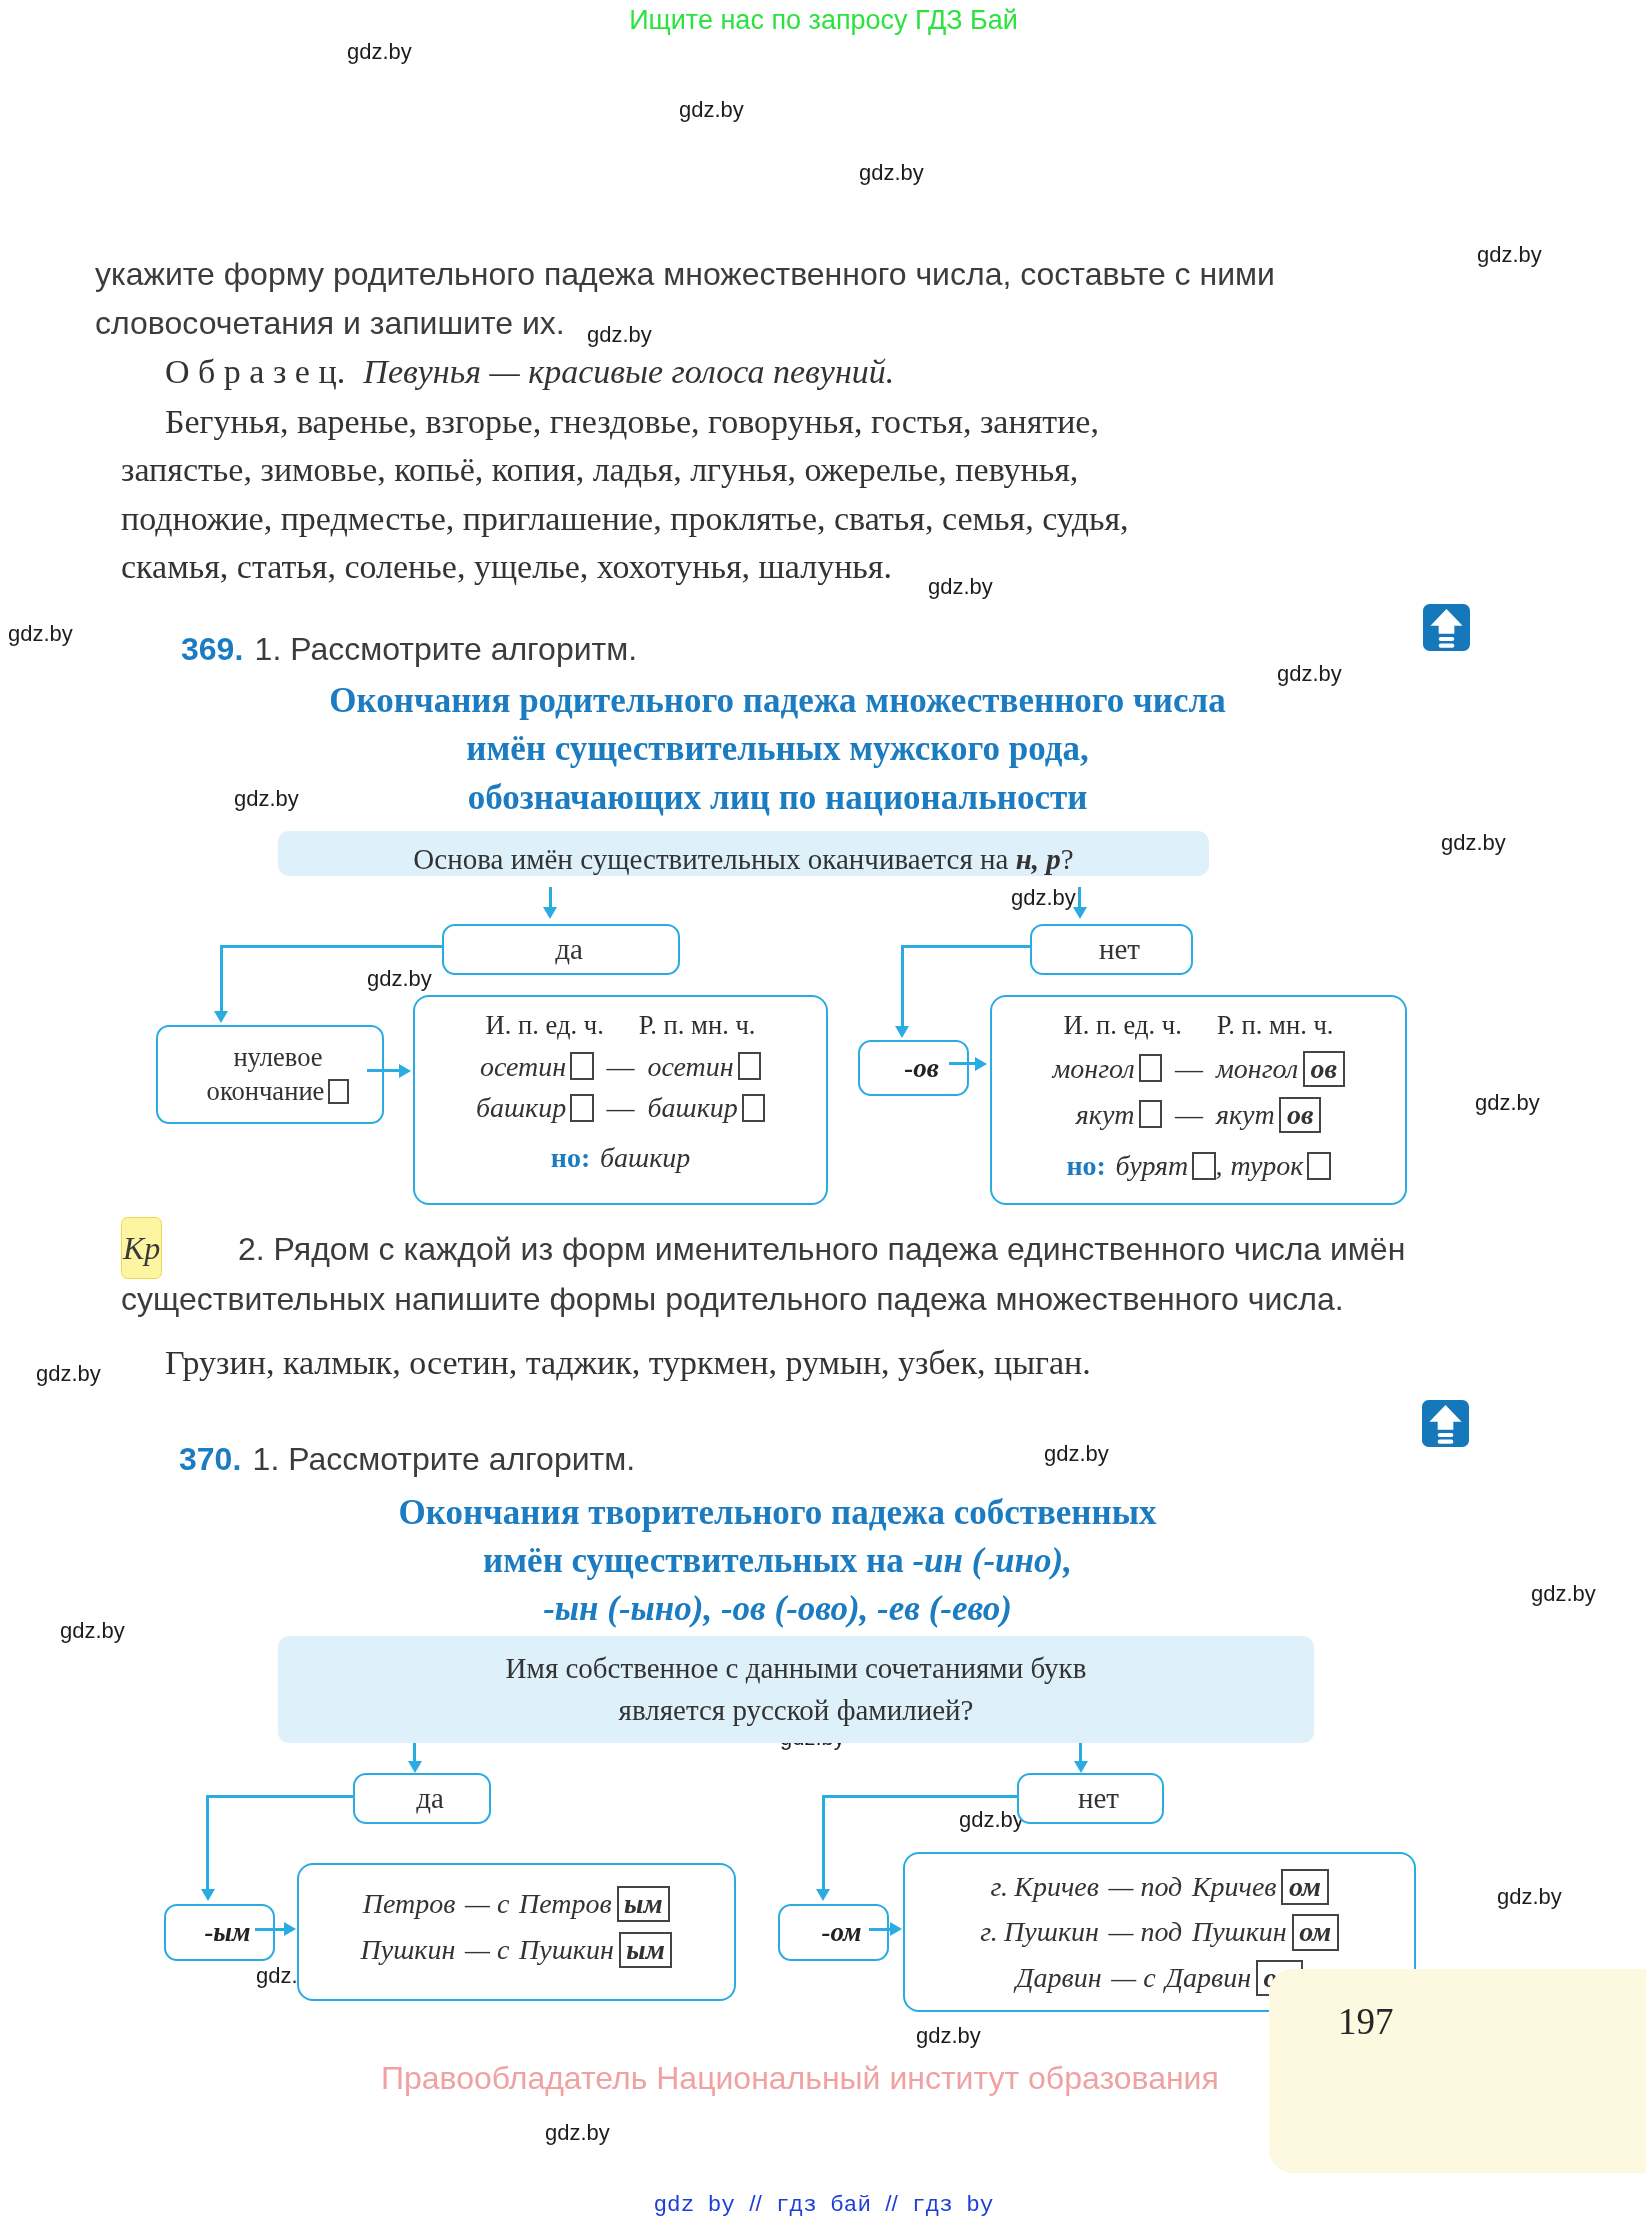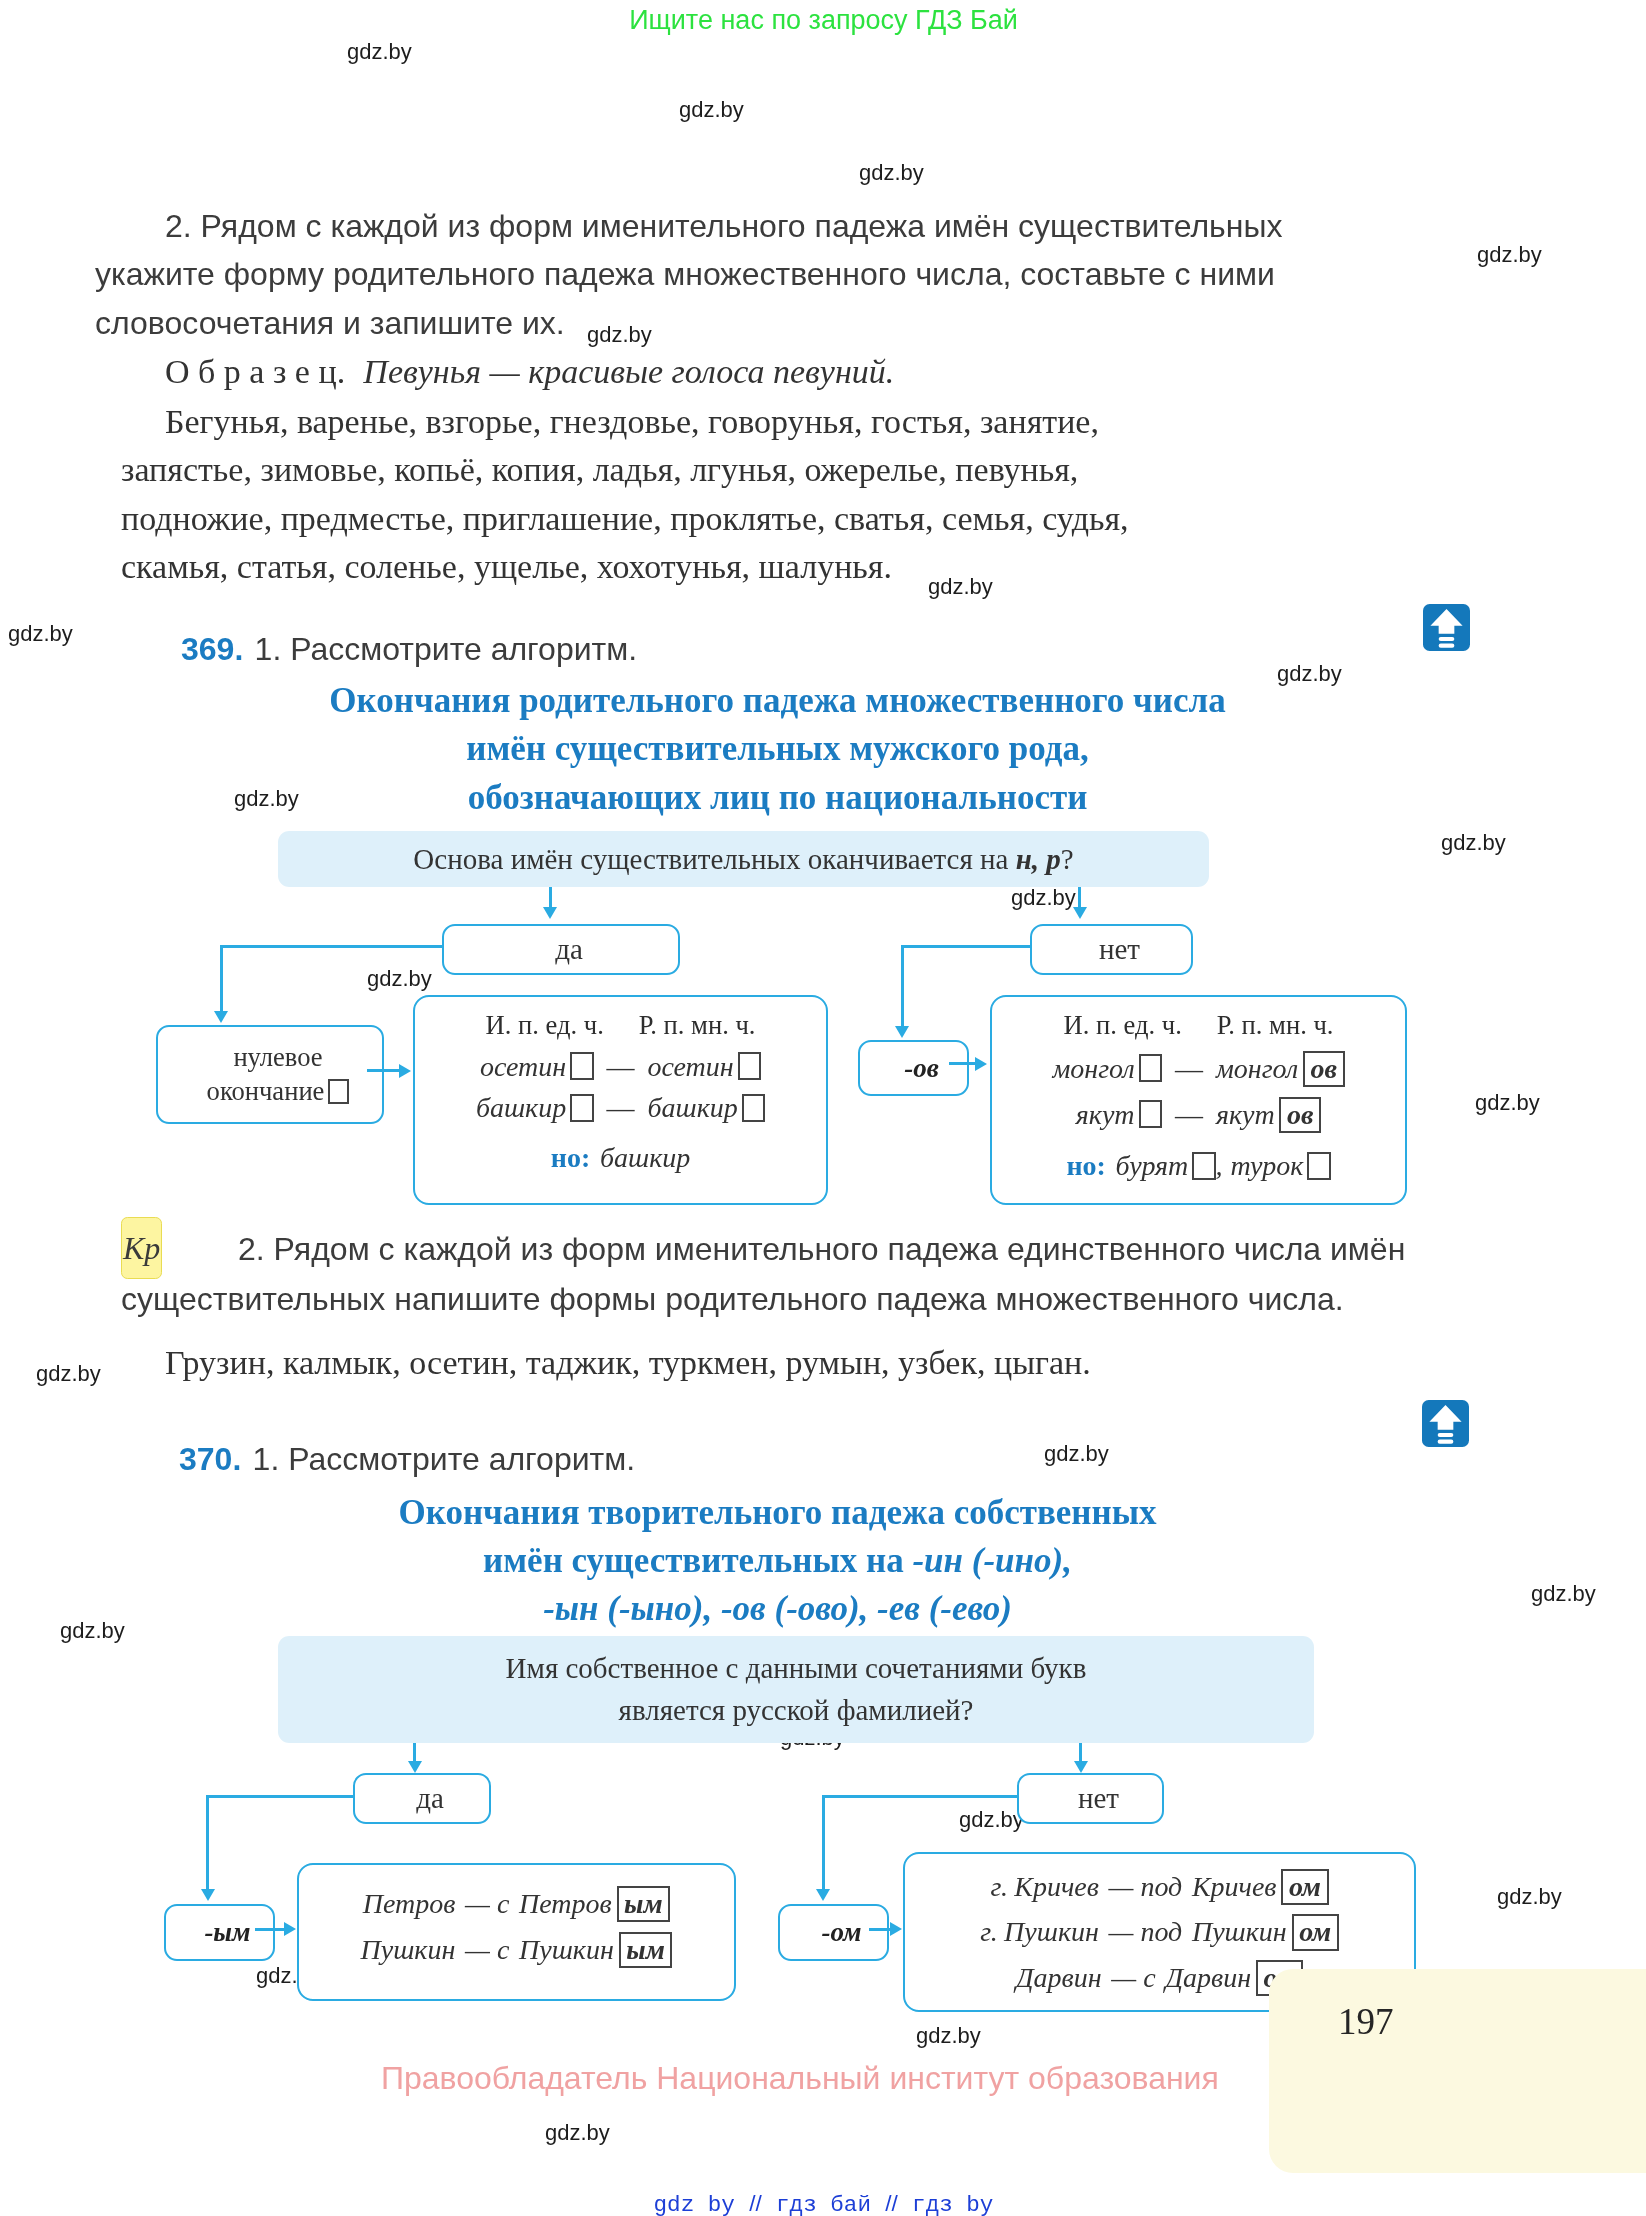--- a/index.html
+++ b/index.html
@@ -89,21 +89,20 @@
   <div class="wm" style="left:1044px;top:1441px">gdz.by</div>
   <div class="wm" style="left:1531px;top:1581px">gdz.by</div>
   <div class="wm" style="left:60px;top:1618px">gdz.by</div>
   <div class="wm" style="left:780px;top:1725px">gdz.by</div>
   <div class="wm" style="left:959px;top:1807px">gdz.by</div>
   <div class="wm" style="left:1497px;top:1884px">gdz.by</div>
   <div class="wm" style="left:256px;top:1963px">gdz.by</div>
   <div class="wm" style="left:916px;top:2023px">gdz.by</div>
   <div class="wm" style="left:545px;top:2120px">gdz.by</div>
 
-  <div class="sans" style="left:165px;top:208px">2. Рядом с каждой из форм именительного падежа имён существительных</div>
   <div class="sans" style="left:95px;top:256px">укажите форму родительного падежа множественного числа, составьте с ними</div>
   <div class="sans" style="left:95px;top:305px">словосочетания и запишите их.</div>
 
   <div class="serif" style="left:165px;top:353px">
     <span class="spaced">О б р а з е ц.</span>
     <span class="ex-it" style="margin-left:9.7px">Певунья — красивые голоса певуний.</span>
   </div>
 
   <div class="serif" style="left:165px;top:403px">Бегунья, варенье, взгорье, гнездовье, говорунья, гостья, занятие,</div>
   <div class="serif" style="left:121px;top:451px">запястье, зимовье, копьё, копия, ладья, лгунья, ожерелье, певунья,</div>
@@ -118,21 +117,21 @@
   </svg>
 
   <div class="sans" style="left:181px;top:631px">
     <span class="exnum">369.</span><span>1. Рассмотрите алгоритм.</span>
   </div>
 
   <div class="title" style="top:681px">Окончания родительного падежа множественного числа</div>
   <div class="title" style="top:729px">имён существительных мужского рода,</div>
   <div class="title" style="top:778px">обозначающих лиц по национальности</div>
 
-  <div class="qbox" style="left:278px;top:831px;width:931px;height:56px;line-height:56px">
+  <div class="qbox" style="left:278px;top:831px;width:931px;height:45px;line-height:56px">
     <span>Основа имён существительных оканчивается на </span><b><i>н, р</i></b><span>?</span>
   </div>
 
   <div class="vl" style="left:549px;top:887px;height:22.6px"></div>
   <div class="ah-down" style="left:543px;top:907px"></div>
   <div class="fbox" style="left:442px;top:924px;width:218px;height:47px">да</div>
 
   <div class="vl" style="left:1078px;top:887px;height:22.6px"></div>
   <div class="ah-down" style="left:1073px;top:907px"></div>
   <div class="fbox" style="left:1030px;top:924px;width:143px;height:47px">нет</div>

